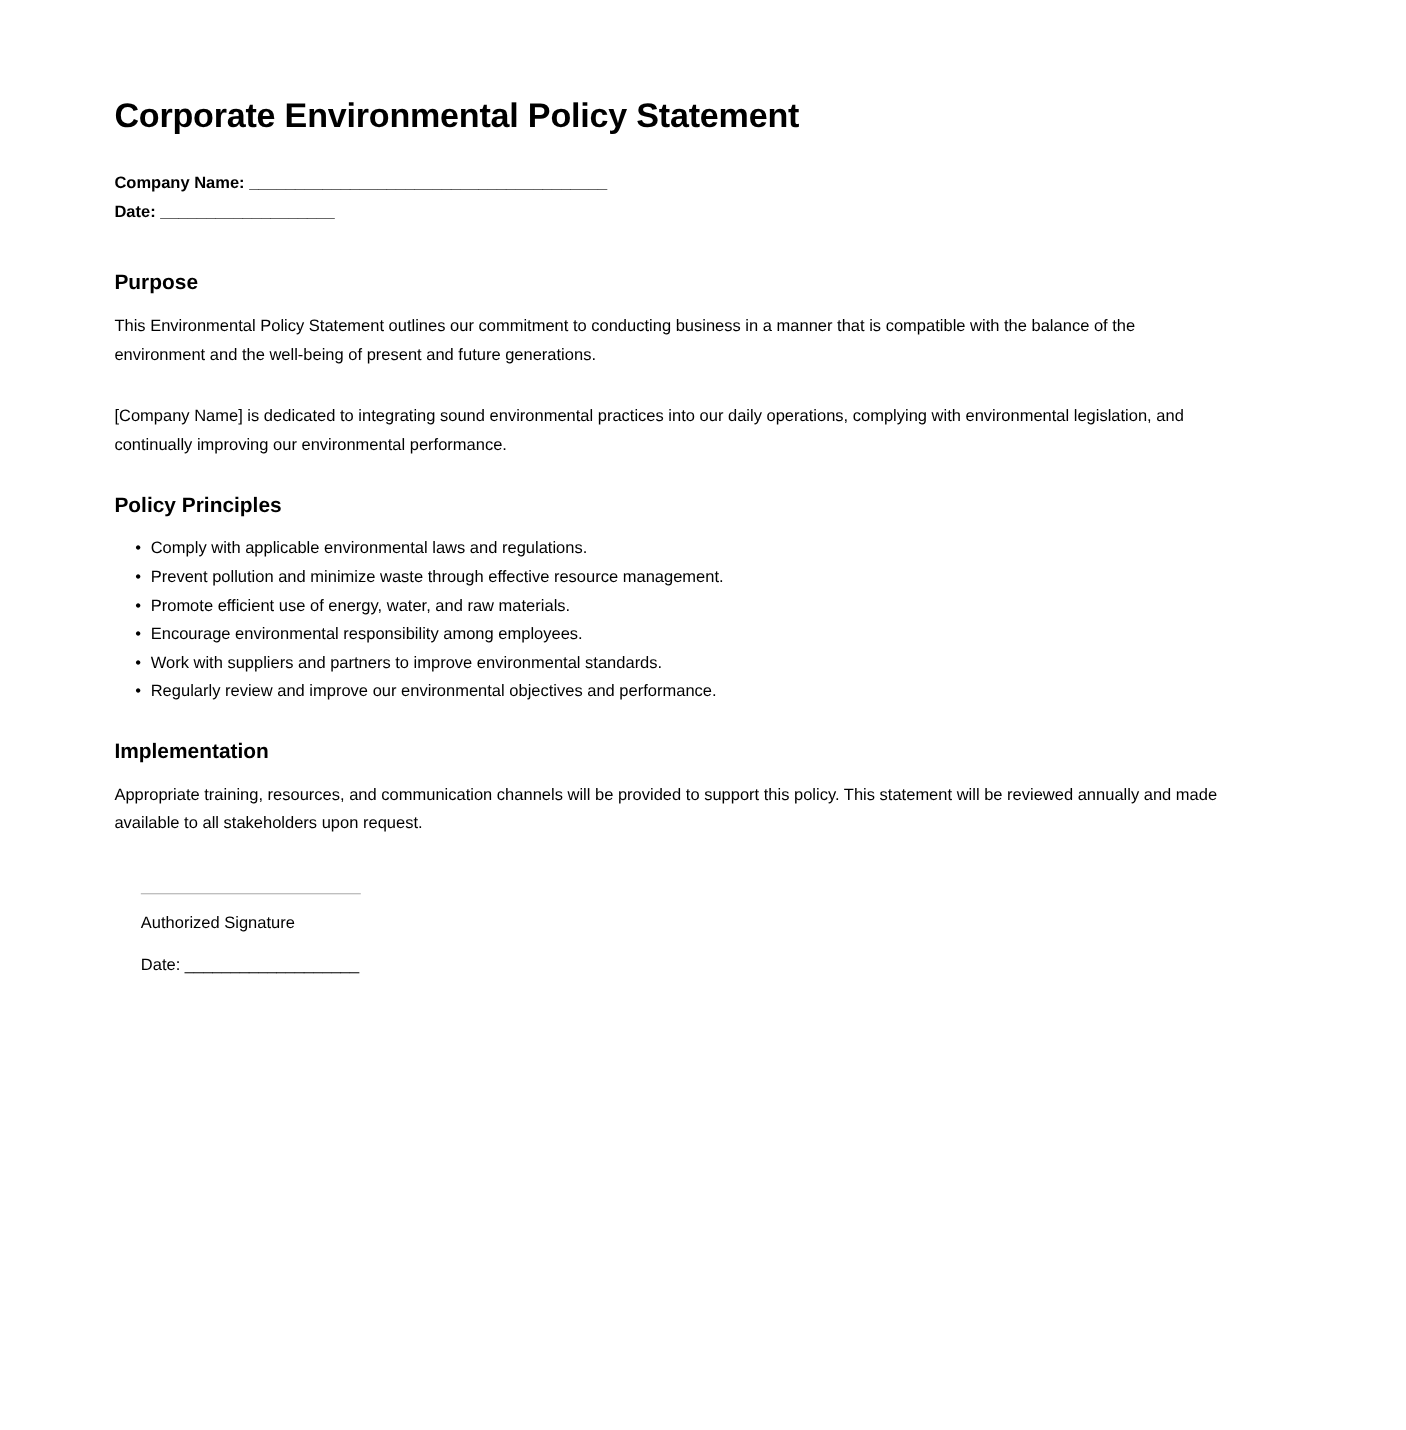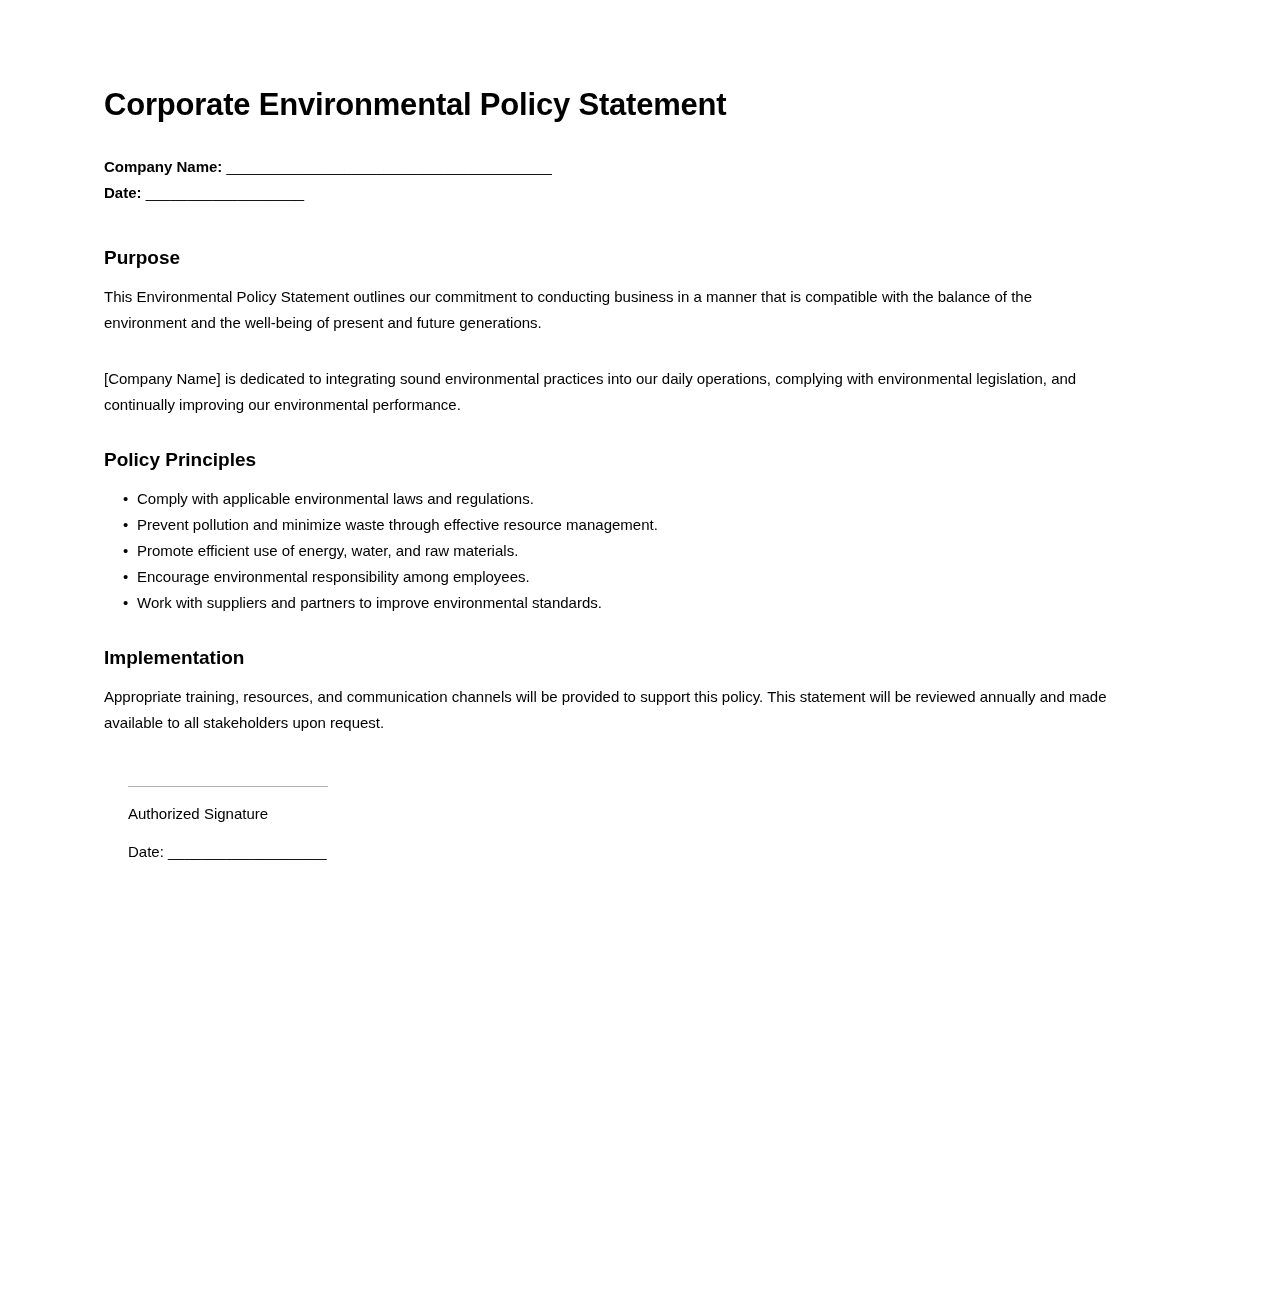--- a/index.html
+++ b/index.html
@@ -39,21 +39,21 @@
   .meta-row {
     font-size: 15px;
     line-height: 26px;
     color: #000000;
     white-space: nowrap;
   }
   .meta-label {
     font-weight: bold;
   }
   .meta-fill {
-    font-weight: normal;
+    font-weight: bold;
     letter-spacing: 0px;
   }
 
   .section {
     margin: 0 0 0 0;
   }
   .section-heading {
     font-size: 19px;
     font-weight: bold;
     line-height: 24px;
@@ -145,20 +145,21 @@
   </div>
 
   <div class="section">
     <h2 class="section-heading">Policy Principles</h2>
     <ul class="principles-list">
       <li>Comply with applicable environmental laws and regulations.</li>
       <li>Prevent pollution and minimize waste through effective resource management.</li>
       <li>Promote efficient use of energy, water, and raw materials.</li>
       <li>Encourage environmental responsibility among employees.</li>
       <li>Work with suppliers and partners to improve environmental standards.</li>
+      <li>Regularly review and improve our environmental objectives and performance.</li>
     </ul>
   </div>
 
   <div class="section">
     <h2 class="section-heading">Implementation</h2>
     <p class="body-text">Appropriate training, resources, and communication channels will be provided to support this policy. This statement will be reviewed annually and made available to all stakeholders upon request.</p>
   </div>
 
   <div class="signature-block">
     <hr class="signature-rule">

